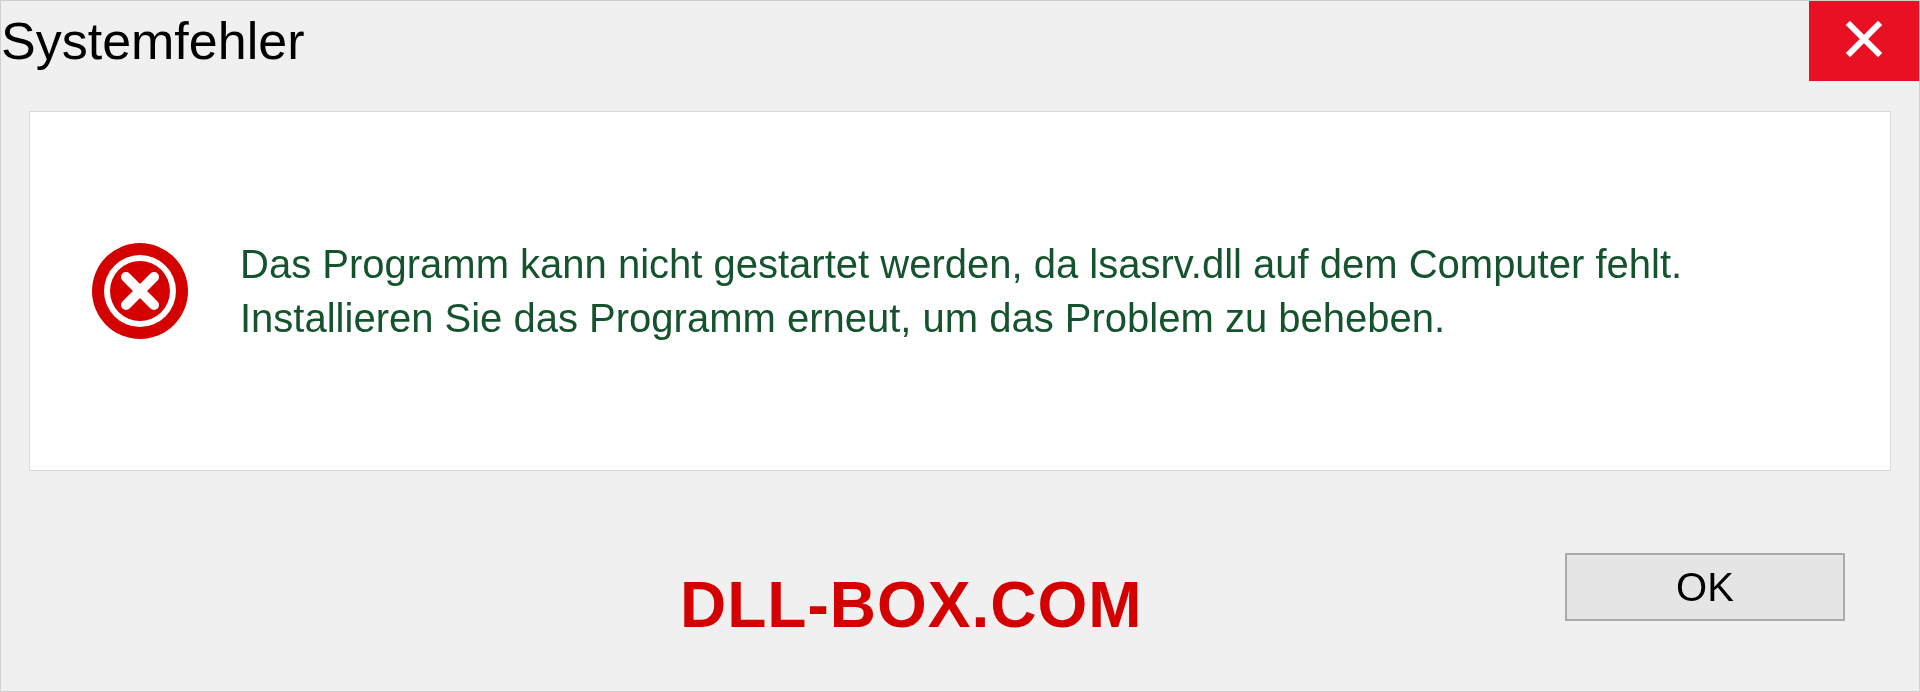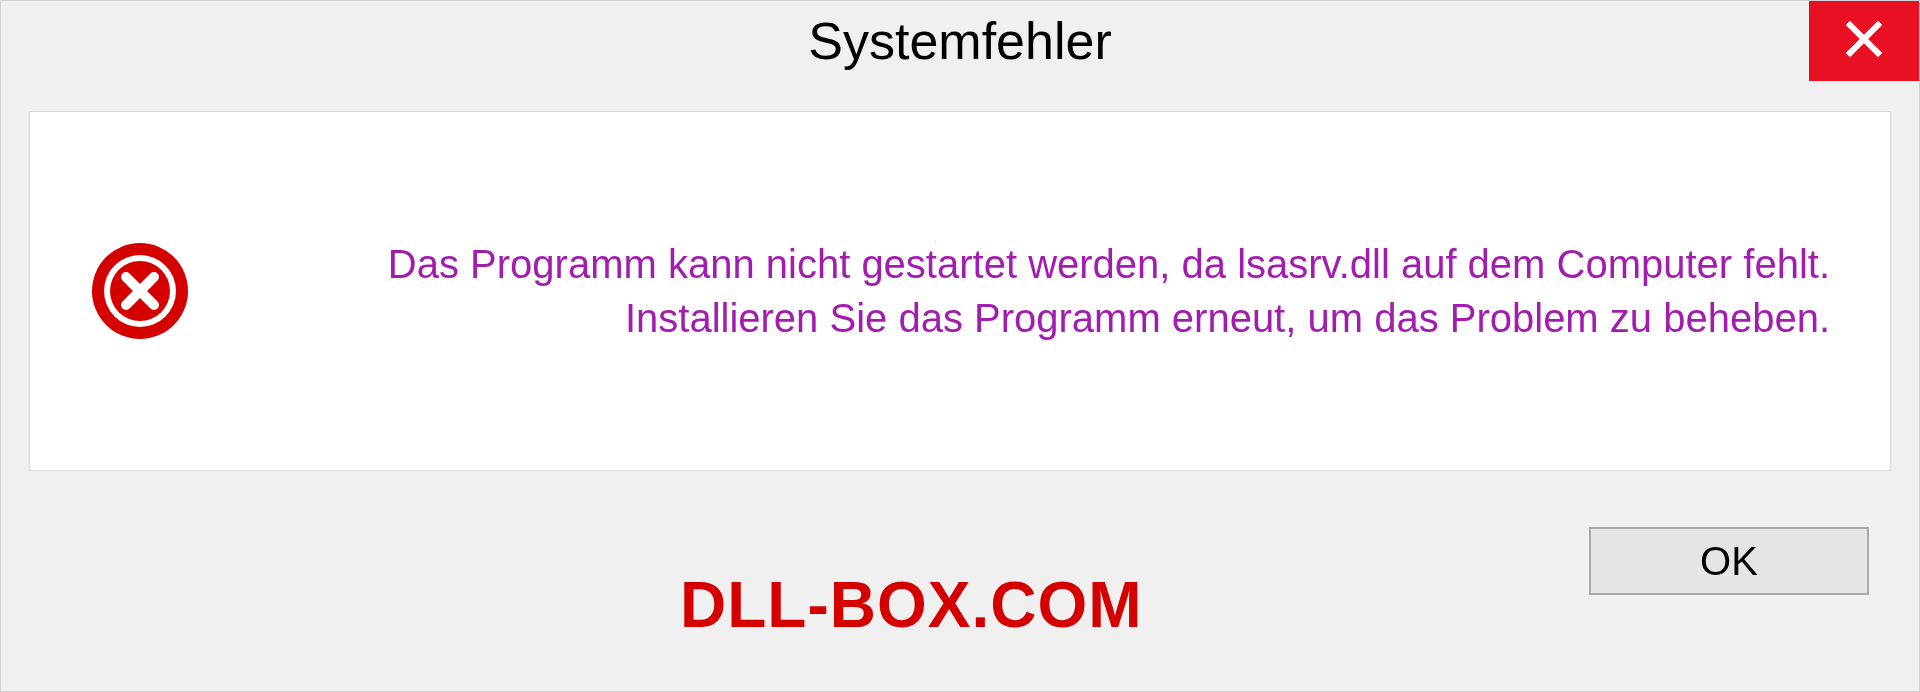--- a/index.html
+++ b/index.html
@@ -20,21 +20,20 @@
       height: 100%;
       border: 1px solid #d0d0d0;
       background: #f0f0f0;
       display: flex;
       flex-direction: column;
     }
     .titlebar {
       height: 100px;
       display: flex;
       align-items: flex-start;
-      justify-content: center;
       position: relative;
       padding-top: 10px;
     }
     .title {
       font-size: 52px;
       font-weight: 400;
       color: #000;
       text-align: center;
     }
     .close-button {
@@ -68,30 +67,29 @@
       height: 100px;
       flex-shrink: 0;
       margin-right: 50px;
     }
     .error-icon svg {
       width: 100%;
       height: 100%;
     }
     .message {
       font-size: 40px;
-      color: #a21caf;
+      color: #14532d;
       line-height: 1.35;
       font-weight: 400;
-      text-align: right;
     }
     .button-row {
       display: flex;
-      align-items: center;
+      align-items: flex-end;
       justify-content: flex-end;
-      padding: 30px 50px 30px 50px;
+      padding: 30px 74px 30px 50px;
       height: 180px;
     }
     .watermark {
       position: absolute;
       left: 680px;
       bottom: 50px;
       font-size: 64px;
       font-weight: 800;
       color: #d40000;
       letter-spacing: 1px;

